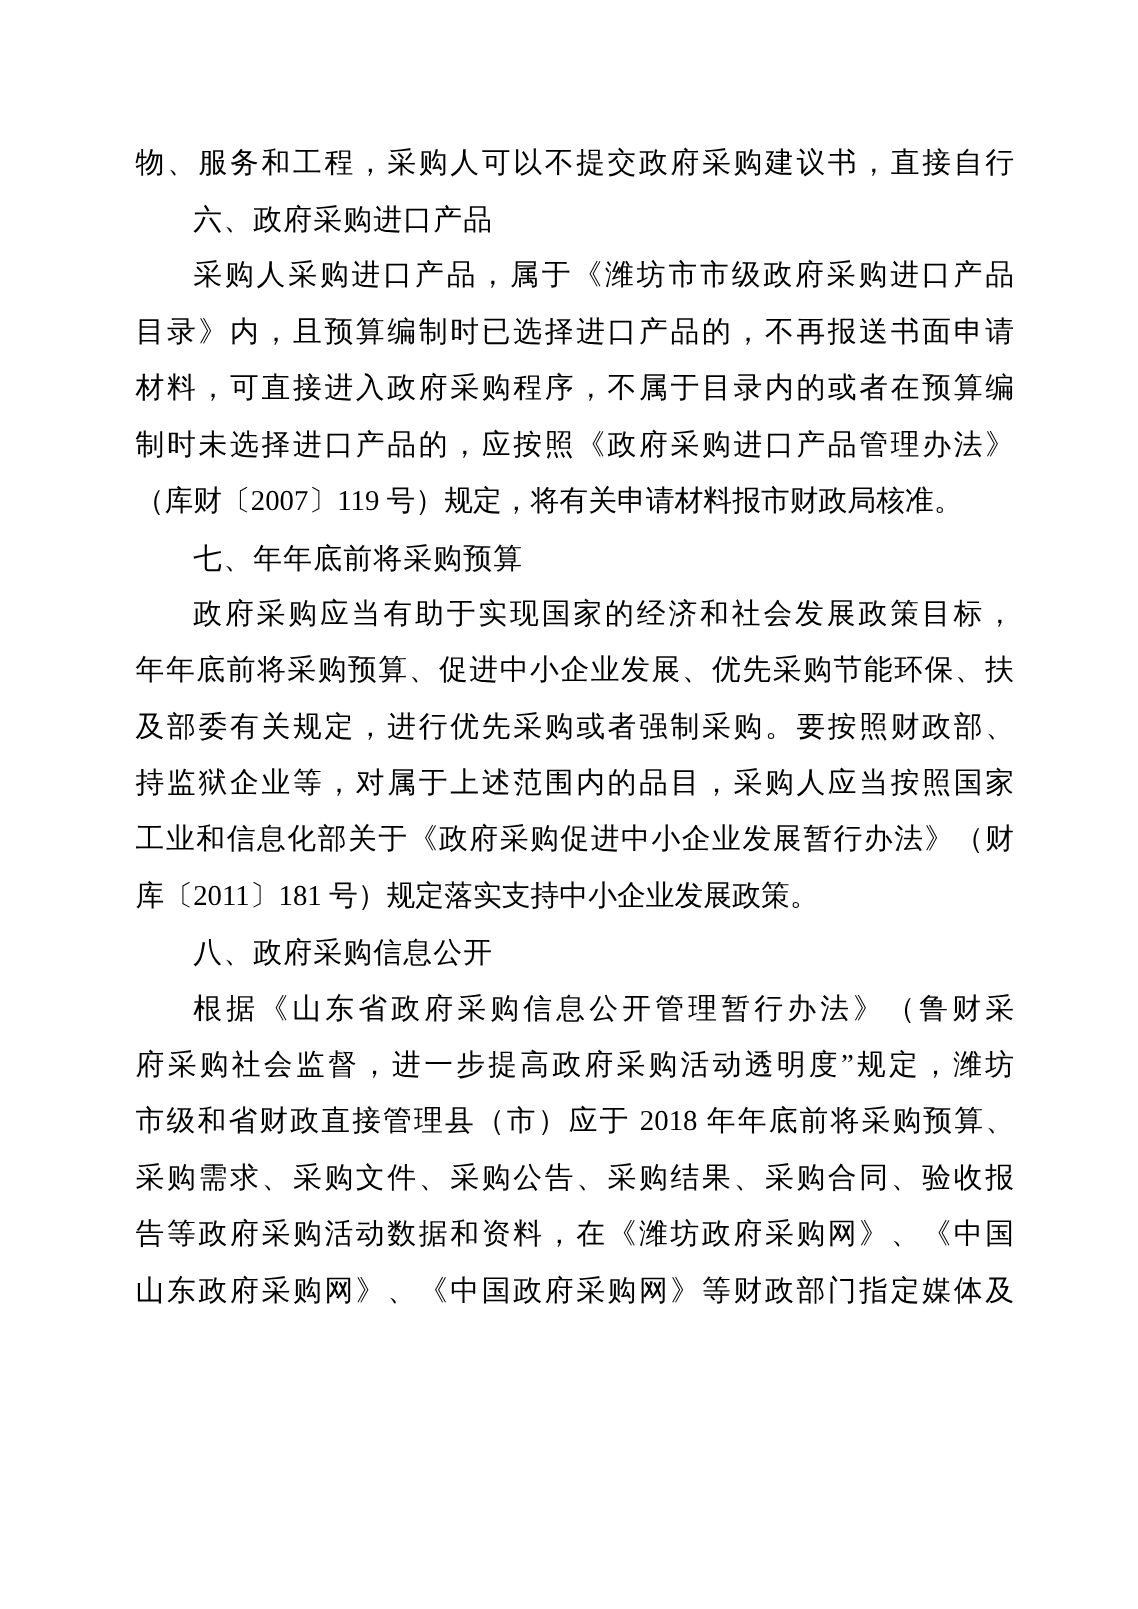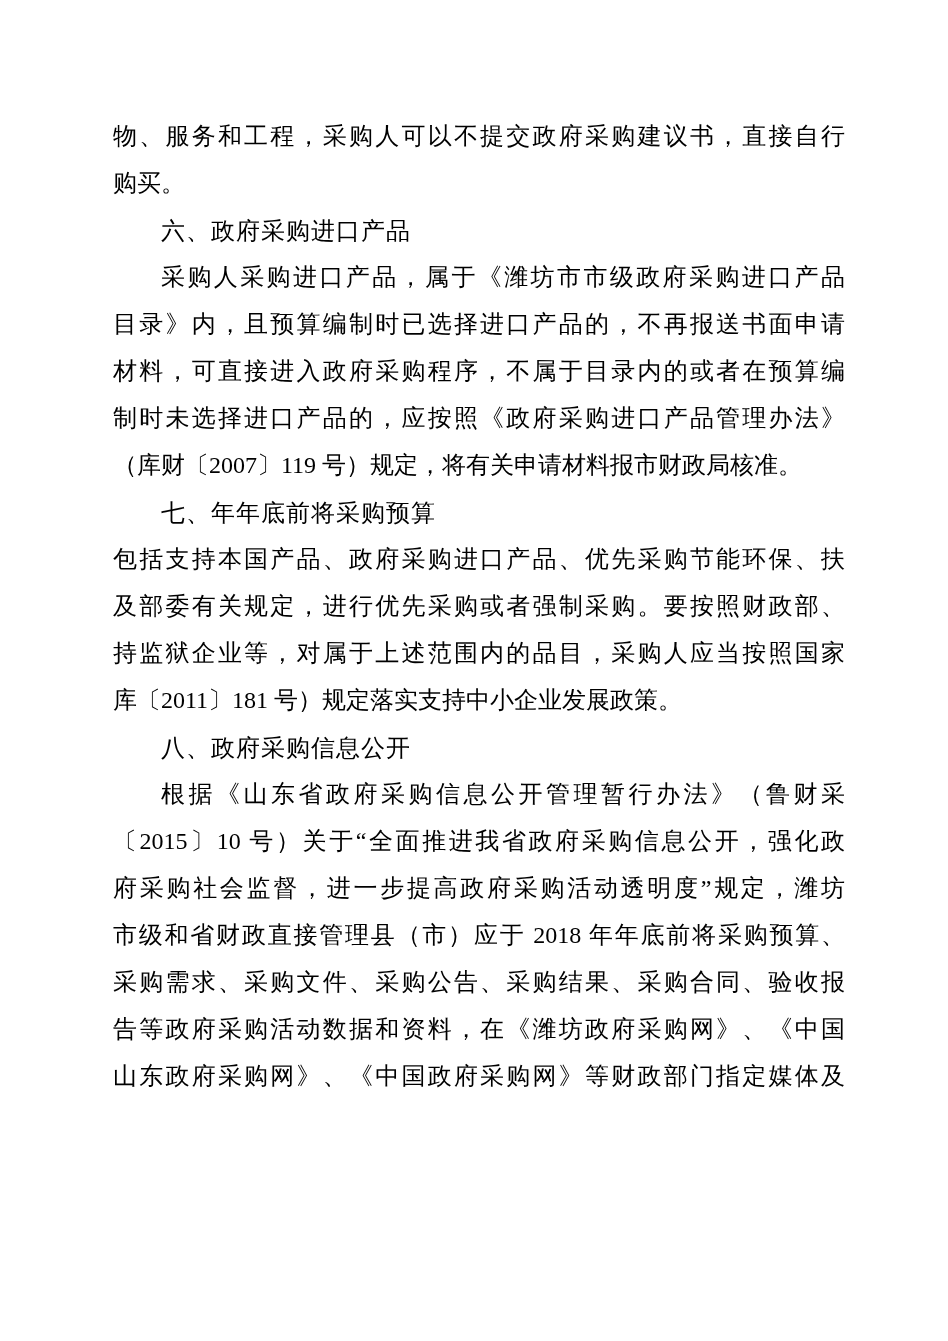--- a/index.html
+++ b/index.html
@@ -56,35 +56,35 @@
     font-size: 21px;
     line-height: 40px;
   }
 </style>
 </head>
 <body>
 
 <div class="page">
   <div class="content">
     <div class="l j">物、服务和工程，采购人可以不提交政府采购建议书，直接自行</div>
-    <div class="l">购买。</div>
     <div class="l h i">六、政府采购进口产品</div>
     <div class="l j i">采购人采购进口产品，属于《潍坊市市级政府采购进口产品</div>
     <div class="l j">目录》内，且预算编制时已选择进口产品的，不再报送书面申请</div>
     <div class="l j">材料，可直接进入政府采购程序，不属于目录内的或者在预算编</div>
     <div class="l j">制时未选择进口产品的，应按照《政府采购进口产品管理办法》</div>
     <div class="l">（库财〔2007〕119 号）规定，将有关申请材料报市财政局核准。</div>
     <div class="l h i">七、年年底前将采购预算</div>
-    <div class="l j">包括支持本国产品、政府采购进口产品、优先采购节能环保、扶</div>
+    <div class="l j i">政府采购应当有助于实现国家的经济和社会发展政策目标，</div>
+    <div class="l j">年年底前将采购预算、促进中小企业发展、优先采购节能环保、扶</div>
     <div class="l j">及部委有关规定，进行优先采购或者强制采购。要按照财政部、</div>
     <div class="l j">持监狱企业等，对属于上述范围内的品目，采购人应当按照国家</div>
+    <div class="l j">工业和信息化部关于《政府采购促进中小企业发展暂行办法》（财</div>
     <div class="l">库〔2011〕181 号）规定落实支持中小企业发展政策。</div>
     <div class="l h i">八、政府采购信息公开</div>
     <div class="l j i">根据《山东省政府采购信息公开管理暂行办法》（鲁财采</div>
-    <div class="l j">〔2015〕10 号）关于“全面推进我省政府采购信息公开，强化政</div>
     <div class="l j">府采购社会监督，进一步提高政府采购活动透明度”规定，潍坊</div>
     <div class="l j">市级和省财政直接管理县（市）应于 2018 年年底前将采购预算、</div>
     <div class="l j">采购需求、采购文件、采购公告、采购结果、采购合同、验收报</div>
     <div class="l j">告等政府采购活动数据和资料，在《潍坊政府采购网》、《中国</div>
     <div class="l j">山东政府采购网》、《中国政府采购网》等财政部门指定媒体及</div>
   </div>
   <div class="footer">4</div>
 </div>
 
 </body></html>

